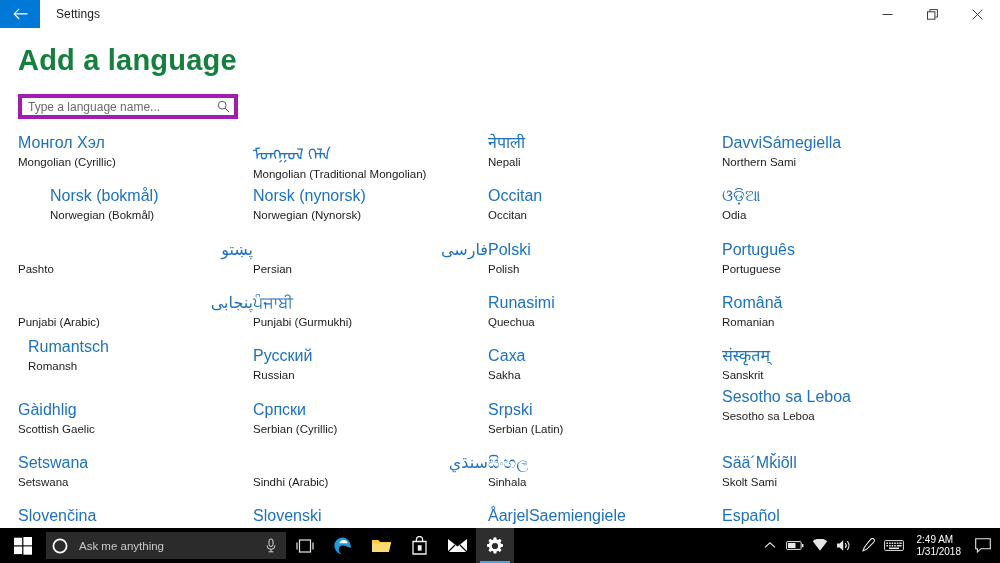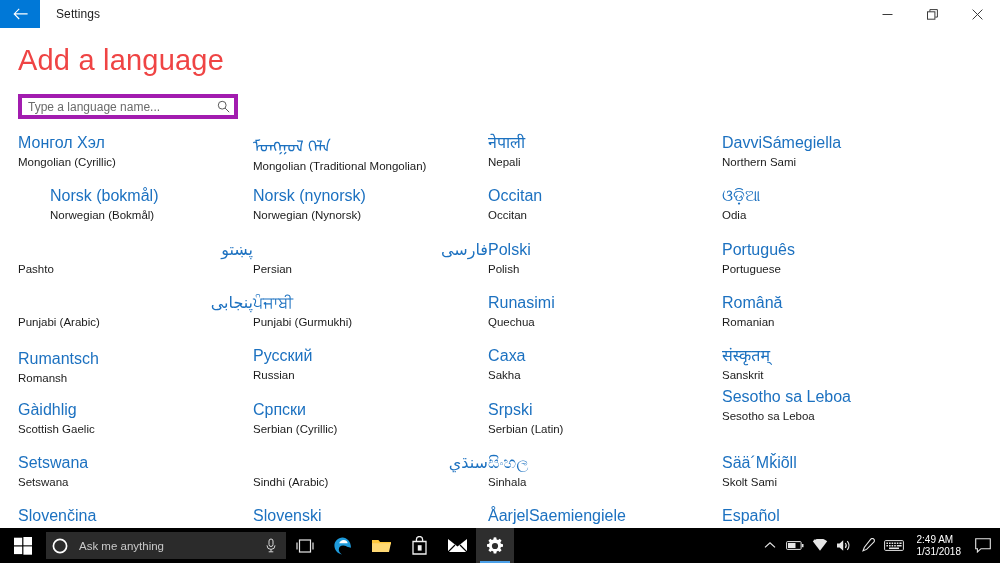--- a/index.html
+++ b/index.html
@@ -34,21 +34,21 @@
     cursor:pointer;
   }
 
   
   .content {
     position:absolute; top:28px; left:0; width:1000px; height:507px;
     background:#ffffff; overflow:hidden;
   }
   .page-title {
     position:absolute; left:18px; top:16px;
-    font-size:29px; font-weight:400; color:#ef4444; letter-spacing:.2px;
+    font-size:29px; font-weight:700; color:#15803d; letter-spacing:.2px;
   }
 
   .search-wrap {
     position:absolute; left:18px; top:66px;
     width:220px; height:25px;
     border:4px solid #a21caf; background:#ffffff;
     display:flex; align-items:center;
   }
   .search-wrap input {
     border:0; outline:0; background:transparent;
@@ -179,39 +179,39 @@
             <div class="lang-english">Norwegian (Bokmål)</div>
           </div>
           <div class="lang-item" style="top: 106.6px;">
             <div class="lang-native rtl">پښتو</div>
             <div class="lang-english">Pashto</div>
           </div>
           <div class="lang-item" style="top: 159.9px;">
             <div class="lang-native rtl">پنجابی</div>
             <div class="lang-english">Punjabi (Arabic)</div>
           </div>
-          <div class="lang-item" style="top: 216px;">
+          <div class="lang-item" style="top: 204px; margin-left: 10px;">
             <div class="lang-native">Rumantsch</div>
             <div class="lang-english">Romansh</div>
           </div>
           <div class="lang-item" style="top: 266.5px;">
             <div class="lang-native">Gàidhlig</div>
             <div class="lang-english">Scottish Gaelic</div>
           </div>
           <div class="lang-item" style="top: 319.8px;">
             <div class="lang-native">Setswana</div>
             <div class="lang-english">Setswana</div>
           </div>
           <div class="lang-item" style="top: 373.1px;">
             <div class="lang-native">Slovenčina</div>
             <div class="lang-english">Slovak</div>
           </div>
         </div>
       <div class="lang-col c1">
-          <div class="lang-item" style="top: 4px;">
+          <div class="lang-item" style="top: 12px;">
             <div class="lang-native">ᠮᠣᠩᠭᠣᠯ ᠬᠡᠯᠡ</div>
             <div class="lang-english">Mongolian (Traditional Mongolian)</div>
           </div>
           <div class="lang-item" style="top: 53.3px;">
             <div class="lang-native">Norsk (nynorsk)</div>
             <div class="lang-english">Norwegian (Nynorsk)</div>
           </div>
           <div class="lang-item" style="top: 106.6px;">
             <div class="lang-native rtl">فارسی</div>
             <div class="lang-english">Persian</div>

